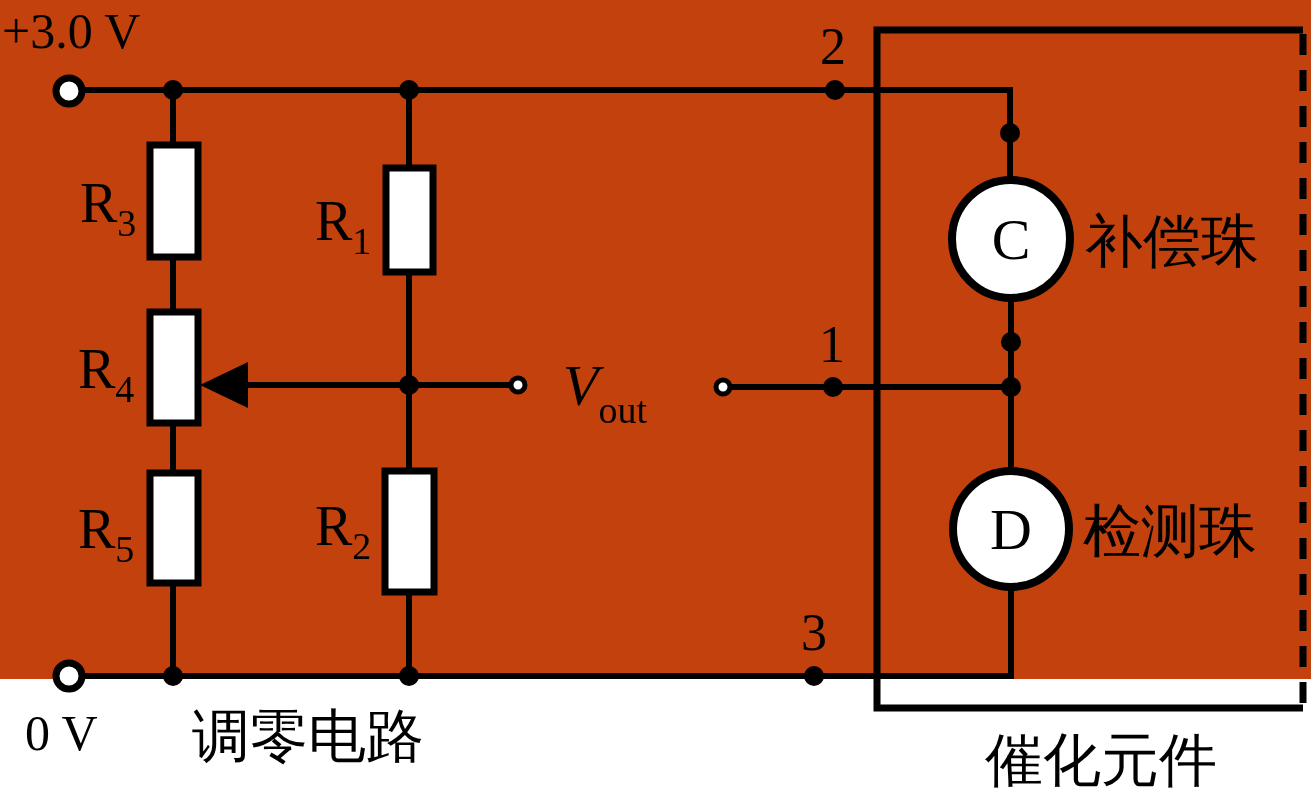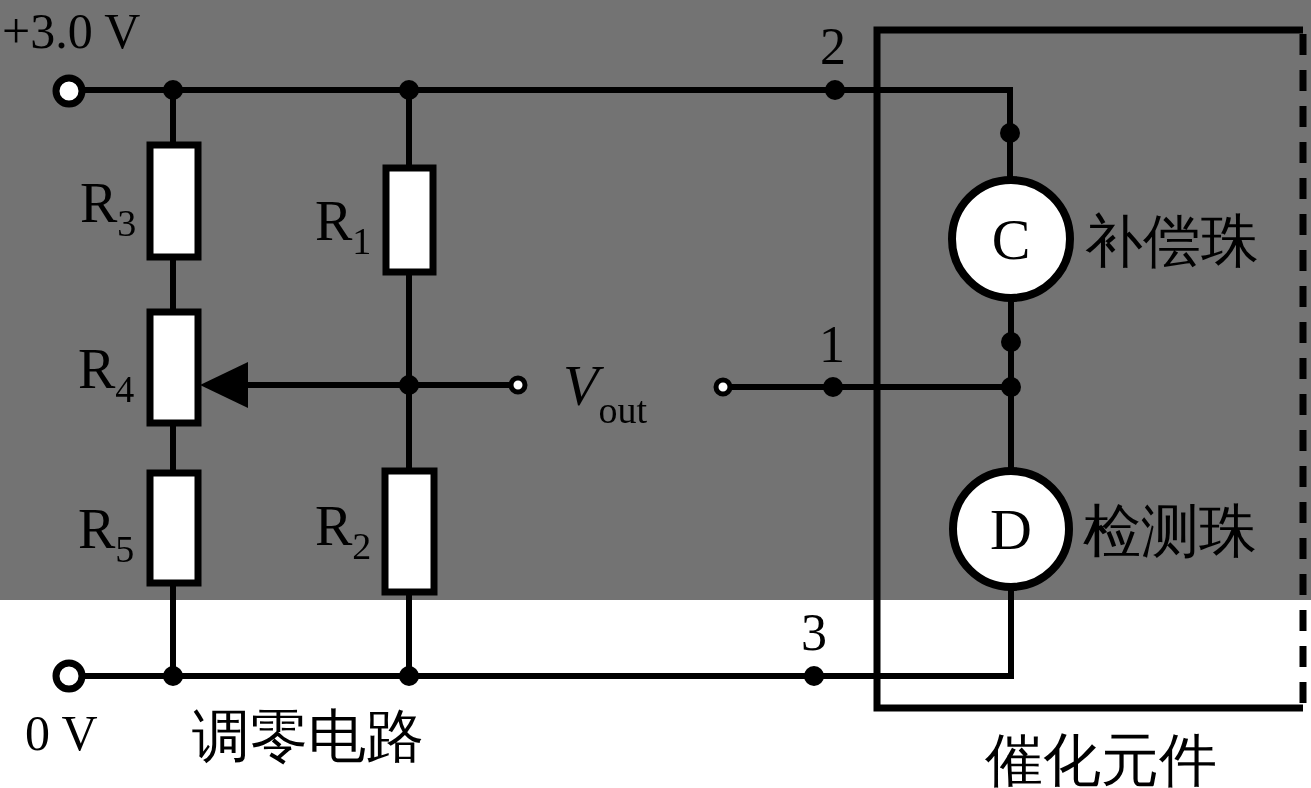--- a/index.html
+++ b/index.html
@@ -6,22 +6,22 @@
     margin: 0;
     padding: 0;
     background: #ffffff;
     width: 1311px;
     height: 788px;
     overflow: hidden;
   }
   .stage {
     position: relative;
     width: 1311px;
-    height: 600px;
-    background: #737373;
+    height: 679px;
+    background: #c2410c;
   }
   svg { display: block; }
 
   .wire {
     stroke: #000000;
     stroke-width: 6;
     fill: none;
     stroke-linecap: square;
   }
   .boxline {

